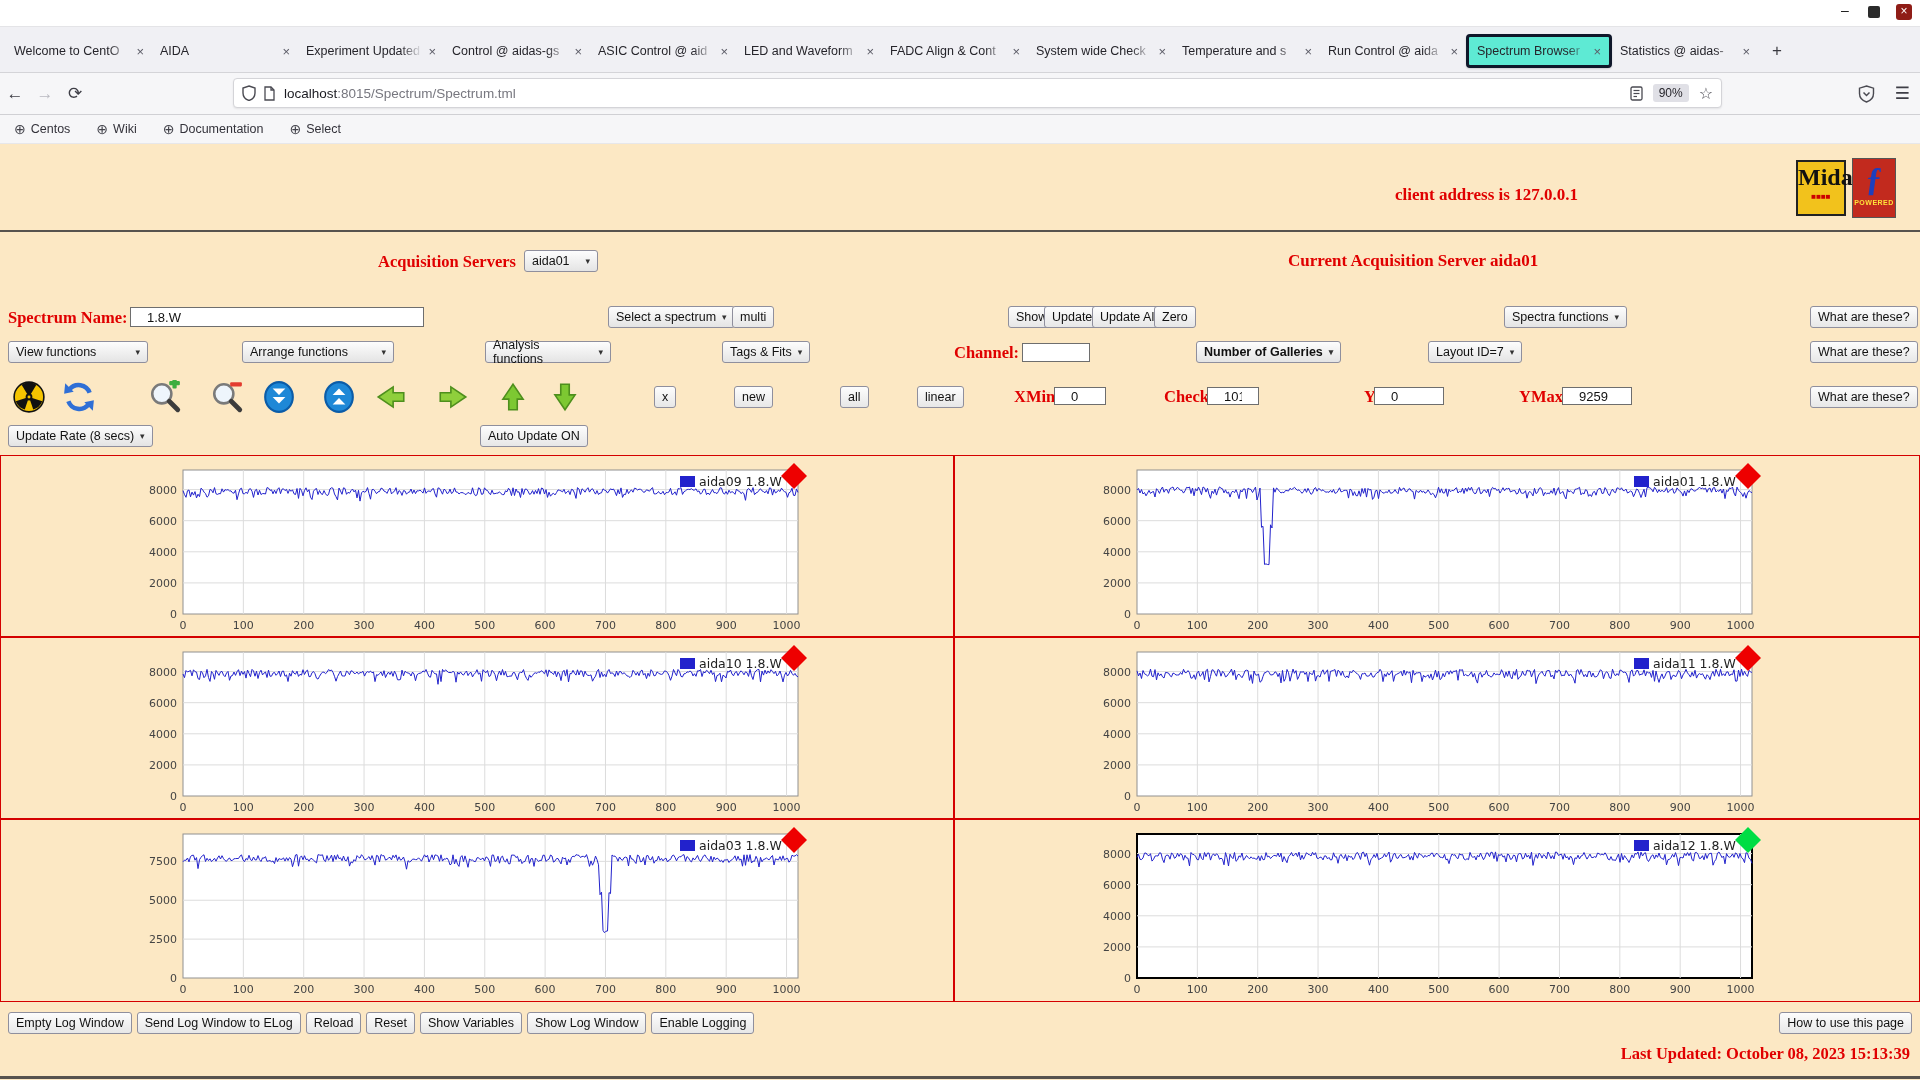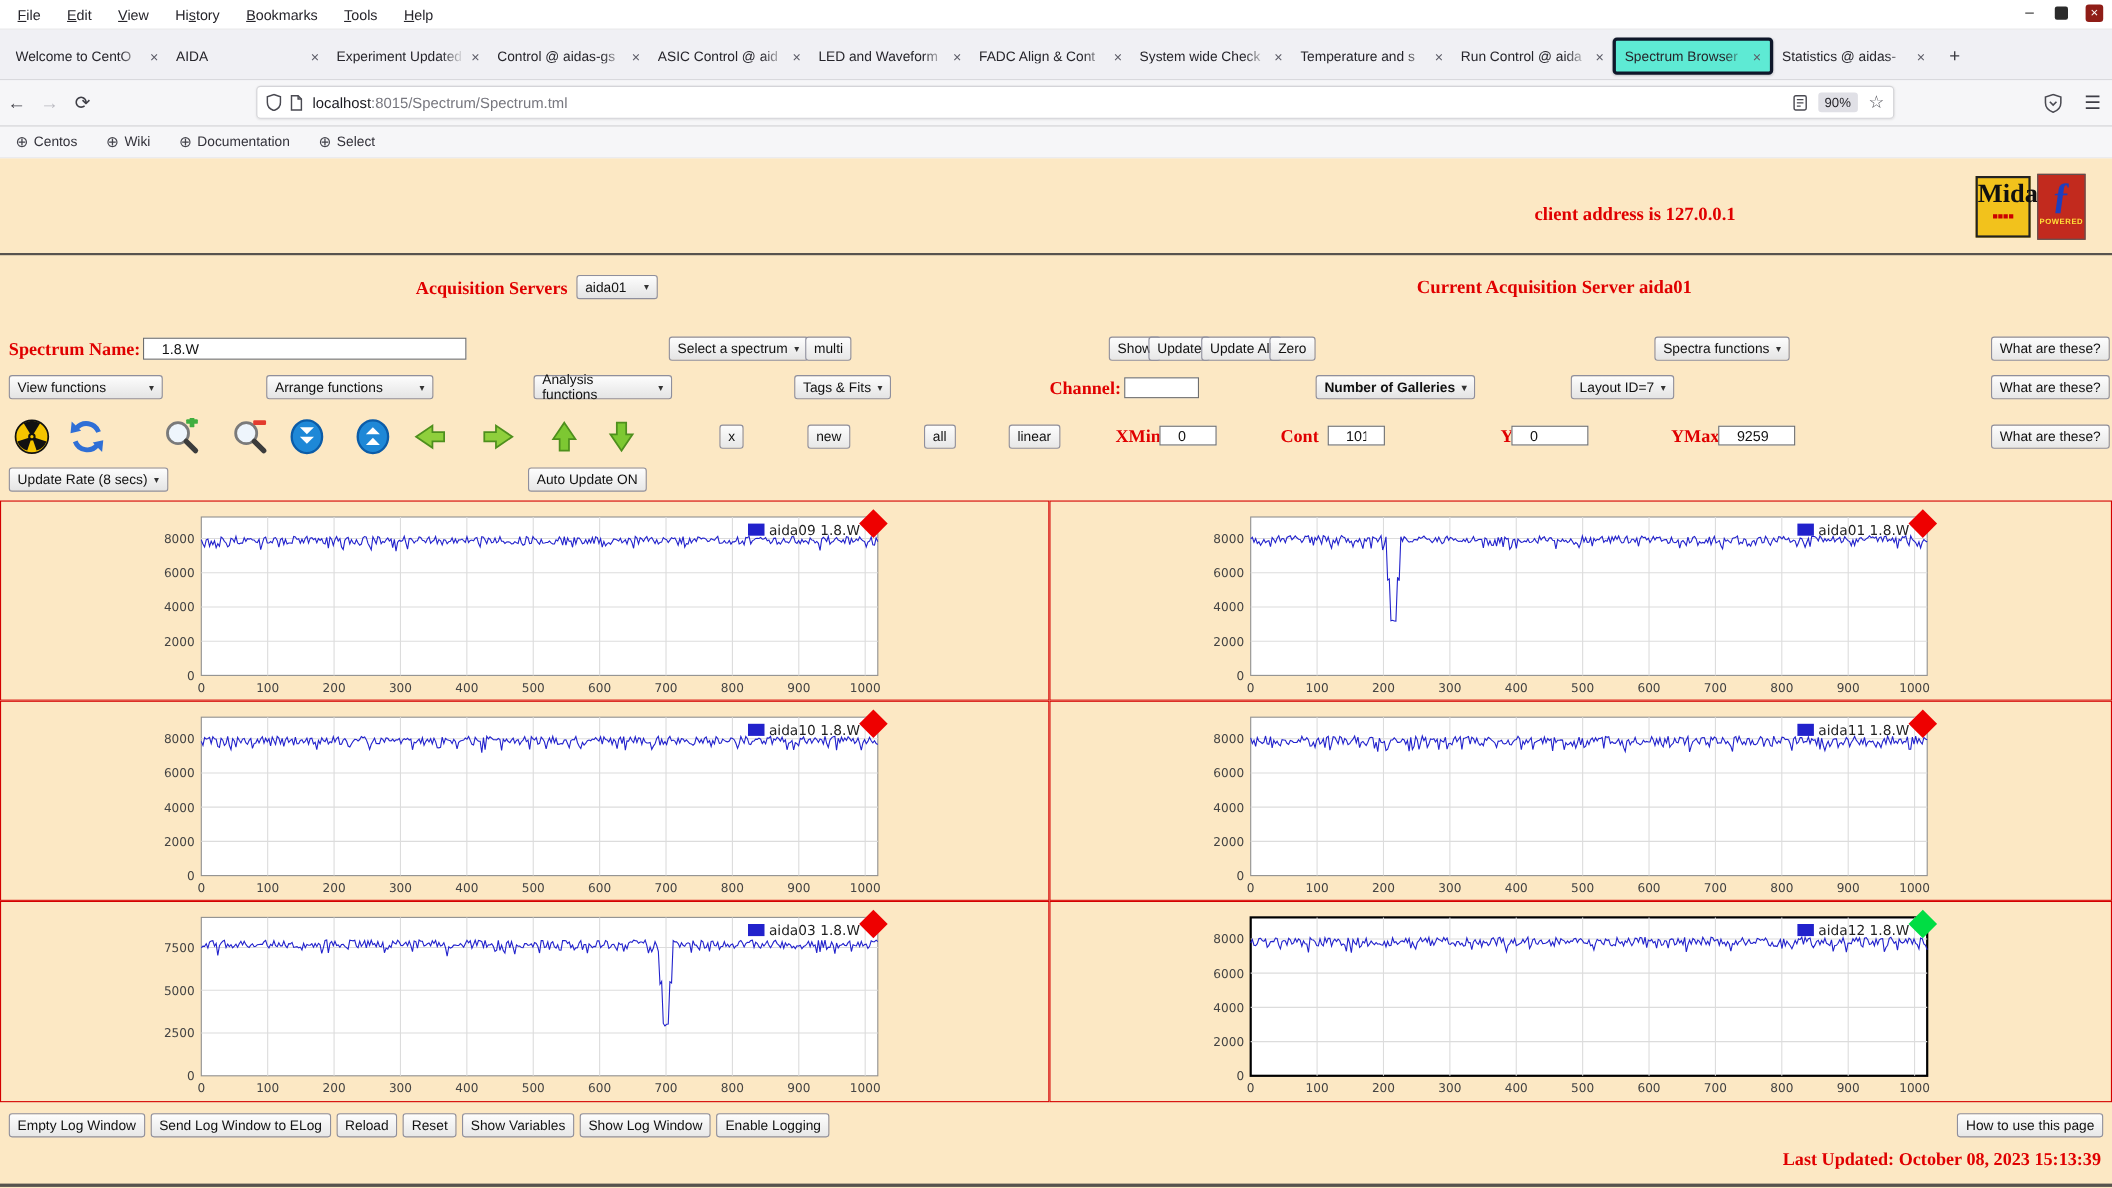--- a/index.html
+++ b/index.html
@@ -71,29 +71,20 @@
   .logo-midas .dots{font-size:8px;color:#c00;}
   .logo-powered{left:1852px;top:14px;width:44px;height:60px;background:#c22a1e;border:1px solid #555;
     box-sizing:border-box;text-align:center;}
   .logo-powered .fglyph{color:#1d3fbf;font-size:34px;font-weight:bold;font-family:"Liberation Serif",serif;line-height:40px;}
   .logo-powered .pw{color:#ffe23a;font-size:7px;font-weight:bold;letter-spacing:.5px;}
 </style>
 </head>
 <body>
 
 <div class="titlebar">
-  <div class="menu" id="menu-mount">
-      <div class="menu-item"><u>F</u>ile</div>
-      <div class="menu-item"><u>E</u>dit</div>
-      <div class="menu-item"><u>V</u>iew</div>
-      <div class="menu-item">Hi<u>s</u>tory</div>
-      <div class="menu-item"><u>B</u>ookmarks</div>
-      <div class="menu-item"><u>T</u>ools</div>
-      <div class="menu-item"><u>H</u>elp</div>
-    </div>
   <div class="winctl">
     <div class="wc-min">–</div>
     <div class="wc-max"></div>
     <div class="wc-close">×</div>
   </div>
 </div>
 
 <div class="tabbar" id="tab-mount">
     <div class="tab">
       <span class="tab-label">Welcome to CentO</span>
@@ -340,21 +331,21 @@
     <svg width="34" height="34" viewBox="0 0 32 32">
         <polygon points="16,28 25.5,14 20,14 20,4 12,4 12,14 6.5,14" fill="#7dc832" stroke="#4e8f1d" stroke-width="1.5"></polygon>
       </svg>
   </span>
   <button class="abs btn" style="left:654px;top:242px;">x</button>
   <button class="abs btn" style="left:734px;top:242px;">new</button>
   <button class="abs btn" style="left:840px;top:242px;">all</button>
   <button class="abs btn" style="left:917px;top:242px;">linear</button>
   <div class="abs red lab" style="left:1014px;top:243px;">XMin</div>
   <input class="abs tin" style="left: 1054px; top: 243px; width: 52px; height: 18px;" value="0">
-  <div class="abs red lab" style="left:1164px;top:243px;">Cont</div>
+  <div class="abs red lab" style="left:1164px;top:243px;">Check</div>
   <input class="abs tin" style="left: 1207px; top: 243px; width: 52px; height: 18px;" value="1019">
   <div class="abs red lab" style="left:1364px;top:243px;">YMin</div>
   <input class="abs tin" style="left: 1374px; top: 243px; width: 70px; height: 18px;" value="0">
   <div class="abs red lab" style="left:1519px;top:243px;">YMax</div>
   <input class="abs tin" style="left: 1562px; top: 243px; width: 70px; height: 18px;" value="9259">
   <button class="abs btn" style="left:1810px;top:242px;">What are these?</button>
 
   <span class="abs sel" style="left:8px;top:281px;">
     <span>Update Rate (8 secs)</span>
       <span class="arr">▾</span>

